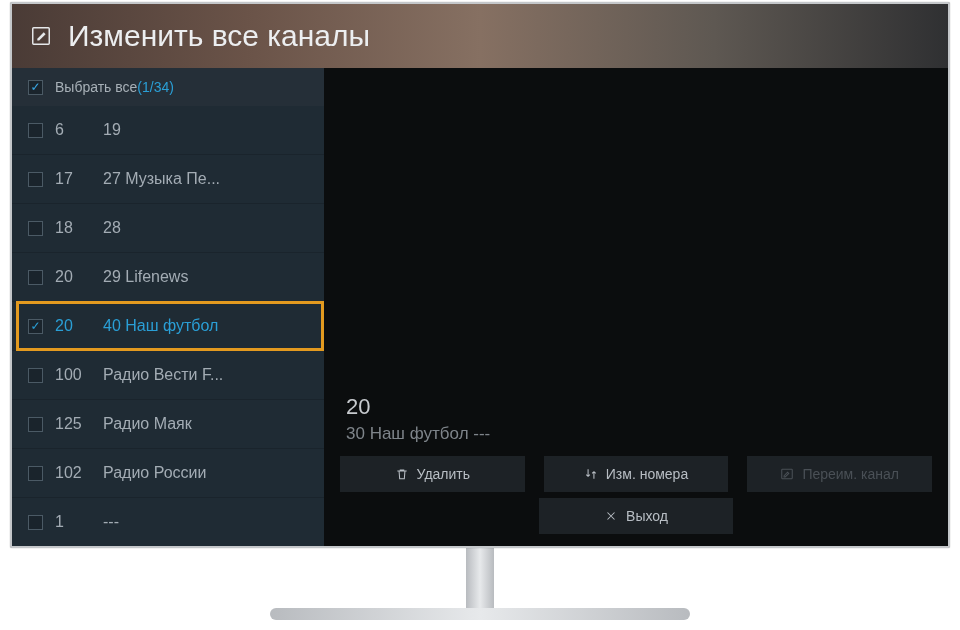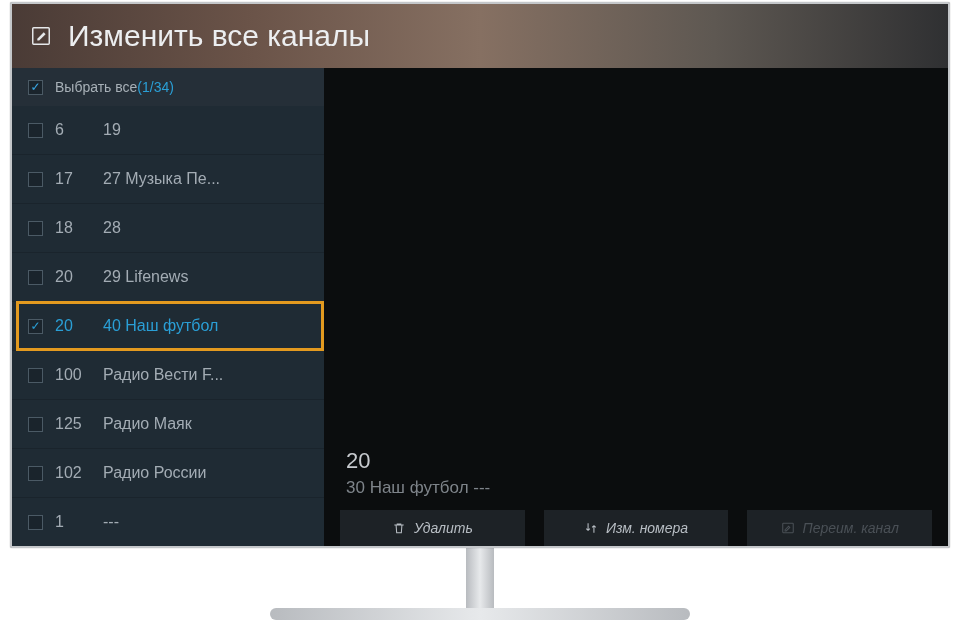--- a/index.html
+++ b/index.html
@@ -134,21 +134,20 @@
   }
   .info .sub {
     font-size: 17px;
     color: #7e848a;
   }
   .buttons {
     display: grid;
     grid-template-columns: 1fr 1fr 1fr;
     gap: 19px;
     padding: 6px 16px 0;
-    font-style: italic;
   }
   .btn {
     background: #1d2226;
     color: #b8bec4;
     font-size: 14px;
     height: 36px;
     display: flex;
     align-items: center;
     justify-content: center;
     gap: 8px;
@@ -258,18 +257,30 @@
           <div class="btn disabled">
             <span class="ic">
               <svg viewBox="0 0 24 24" width="14" height="14" fill="none" stroke="#4a5056" stroke-width="1.8">
                 <rect x="3" y="4" width="18" height="16" rx="1"></rect>
                   <path d="M7 15l6-6 2 2-6 6H7v-2z"></path>
               </svg>
             </span>
             <span>Переим. канал</span>
           </div>
         </div>
+        <div class="btn-row2">
+          <div class="btn spacer"></div>
+          <div class="btn">
+            <span class="ic">
+              <svg viewBox="0 0 24 24" width="14" height="14" fill="none" stroke="#b8bec4" stroke-width="1.8">
+                <path d="M6 6l12 12M18 6L6 18"></path>
+              </svg>
+            </span>
+            <span>Выход</span>
+          </div>
+          <div class="btn spacer"></div>
+        </div>
       </div>
     </div>
   </div>
   <div class="stand-neck"></div>
   <div class="stand-base"></div>
 </div>
 
 </body></html>

